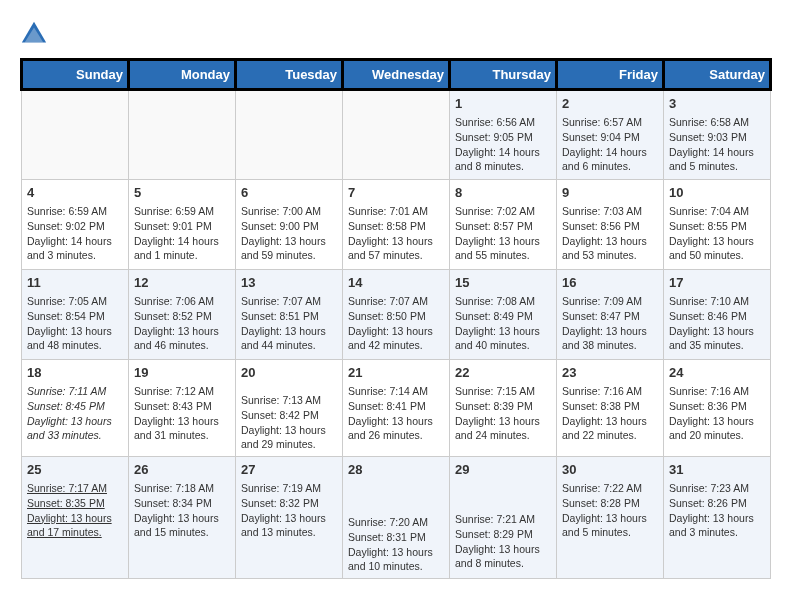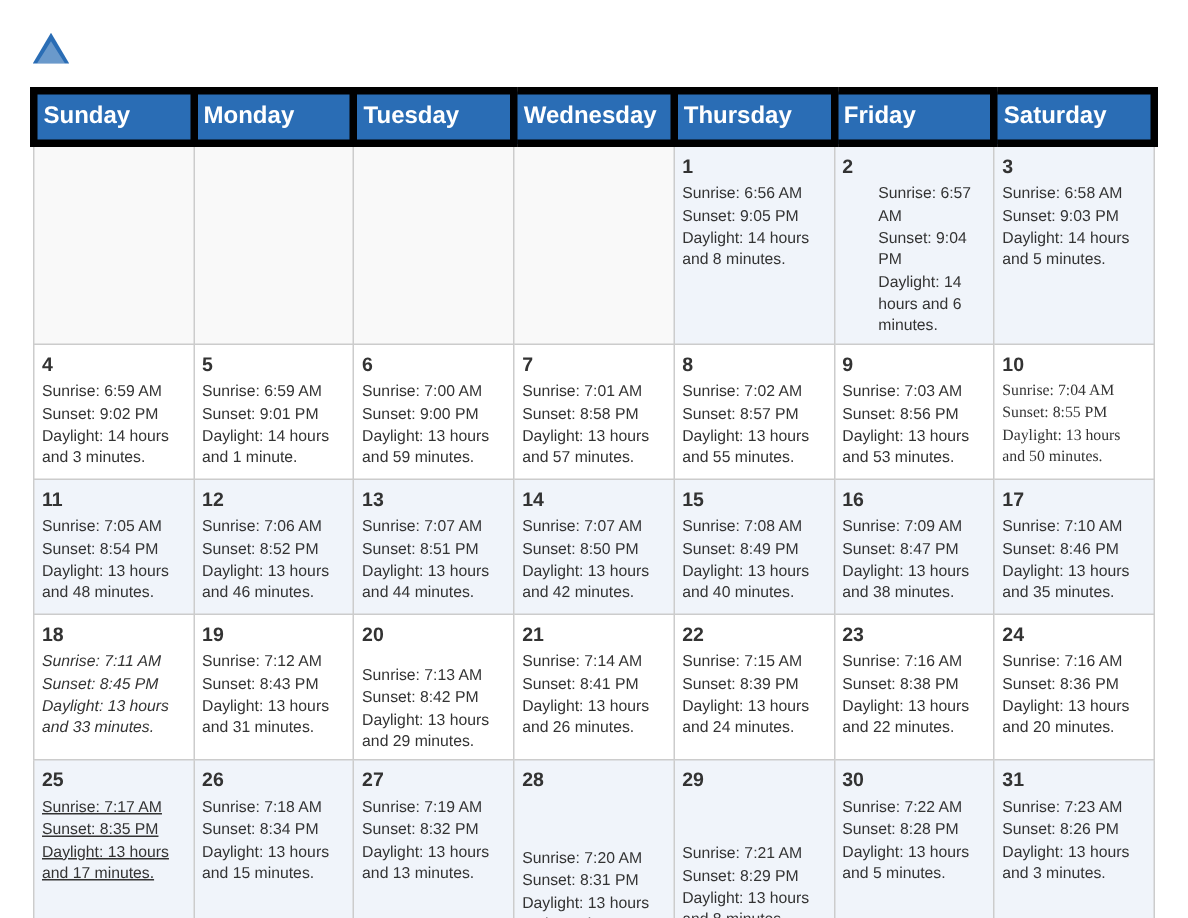--- a/index.html
+++ b/index.html
@@ -49,25 +49,25 @@
       color: #555;
     }
     table {
       width: 100%;
       border-collapse: collapse;
       table-layout: fixed;
     }
     thead tr th {
       background-color: #2a6db5;
       color: #fff;
-      font-size: 16px;
+      font-size: 13px;
       font-weight: bold;
       padding: 6px 4px;
-      text-align: left;
-      border: 5px solid #000000;
+      text-align: right;
+      border: 3px solid #000000;
     }
     tbody tr td {
       border: 1px solid #ccc;
       vertical-align: top;
       padding: 4px 5px;
       font-size: 10.5px;
       color: #333;
       line-height: 1.4;
       height: 90px;
     }
@@ -126,21 +126,21 @@
         <td class="day-empty"></td>
         <td class="day-empty"></td>
         <td>
           <span class="day-number">1</span>
           <div style="white-space: pre-line;">Sunrise: 6:56 AM
 Sunset: 9:05 PM
 Daylight: 14 hours and 8 minutes.</div>
         </td>
         <td>
           <span class="day-number">2</span>
-          <div style="white-space: pre-line; margin-left: 24px;">Sunrise: 6:57 AM
+          <div style="white-space: pre-line;">Sunrise: 6:57 AM
 Sunset: 9:04 PM
 Daylight: 14 hours and 6 minutes.</div>
         </td>
         <td>
           <span class="day-number">3</span>
           <div style="white-space: pre-line;">Sunrise: 6:58 AM
 Sunset: 9:03 PM
 Daylight: 14 hours and 5 minutes.</div>
         </td>
       </tr>
@@ -176,21 +176,21 @@
 Daylight: 13 hours and 55 minutes.</div>
         </td>
         <td>
           <span class="day-number">9</span>
           <div style="white-space: pre-line;">Sunrise: 7:03 AM
 Sunset: 8:56 PM
 Daylight: 13 hours and 53 minutes.</div>
         </td>
         <td>
           <span class="day-number">10</span>
-          <div style="white-space: pre-line; font-family: Liberation Serif, serif;">Sunrise: 7:04 AM
+          <div style="white-space: pre-line;">Sunrise: 7:04 AM
 Sunset: 8:55 PM
 Daylight: 13 hours and 50 minutes.</div>
         </td>
       </tr>
       <tr>
         <td>
           <span class="day-number">11</span>
           <div style="white-space: pre-line;">Sunrise: 7:05 AM
 Sunset: 8:54 PM
 Daylight: 13 hours and 48 minutes.</div>

